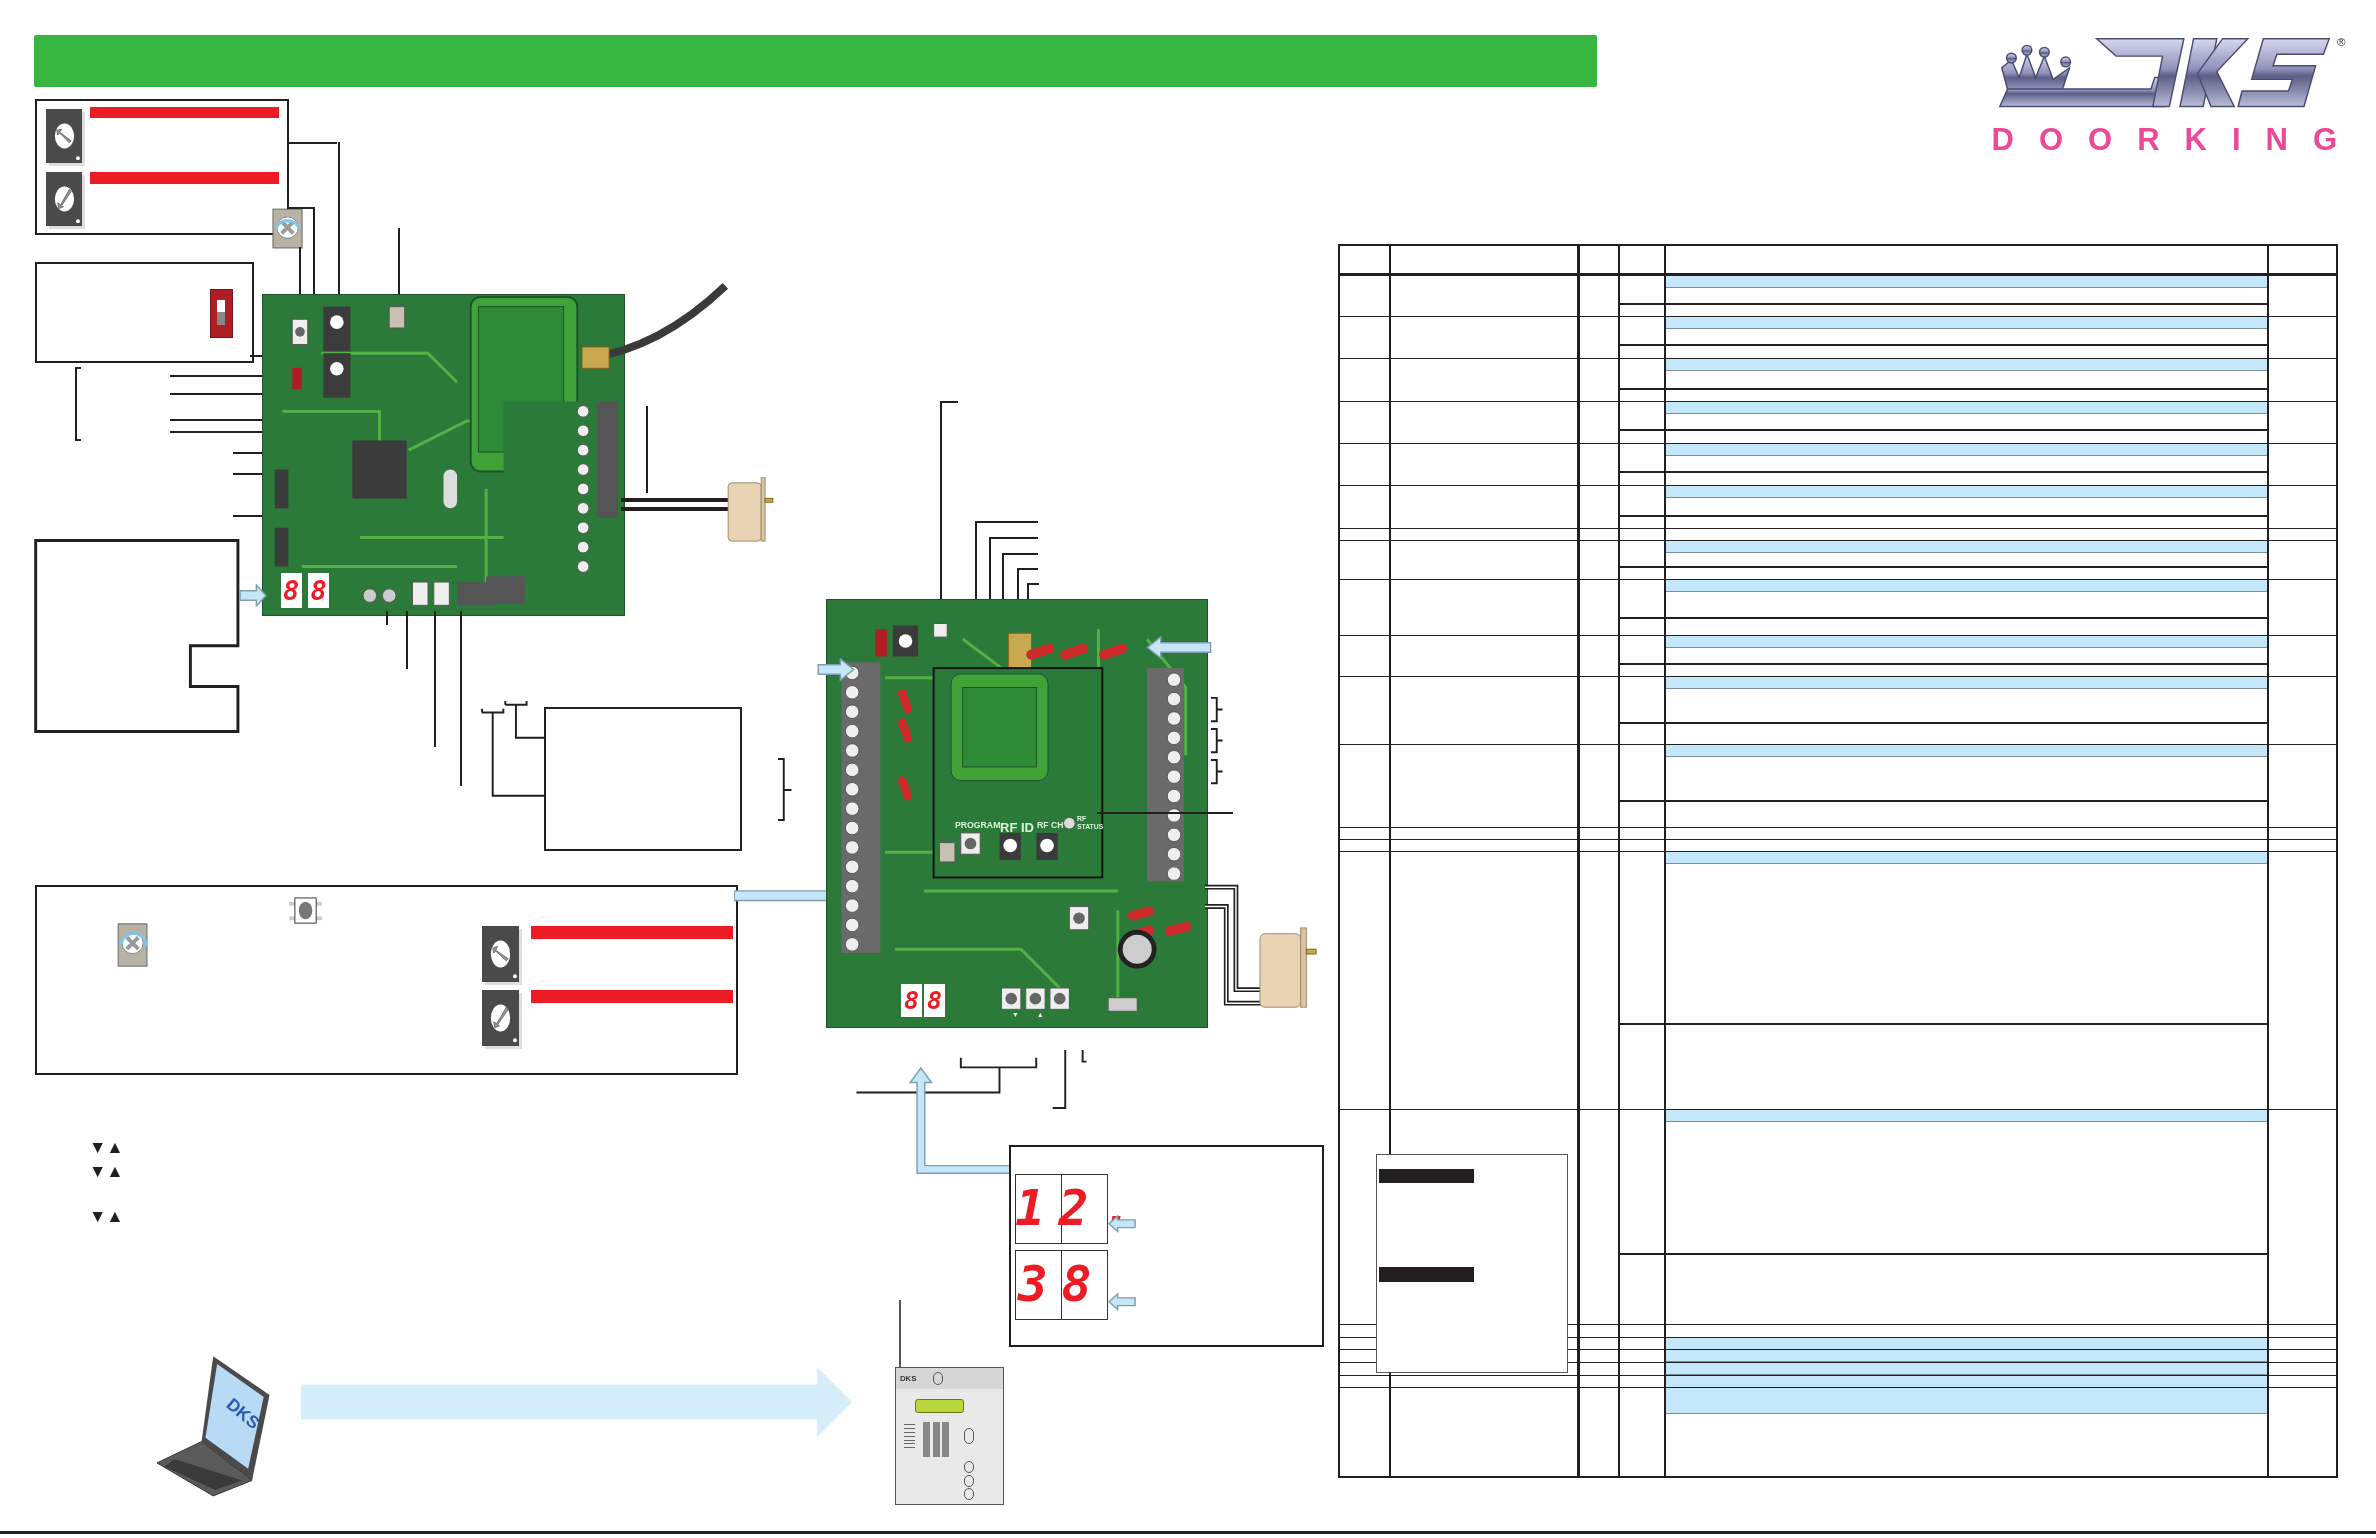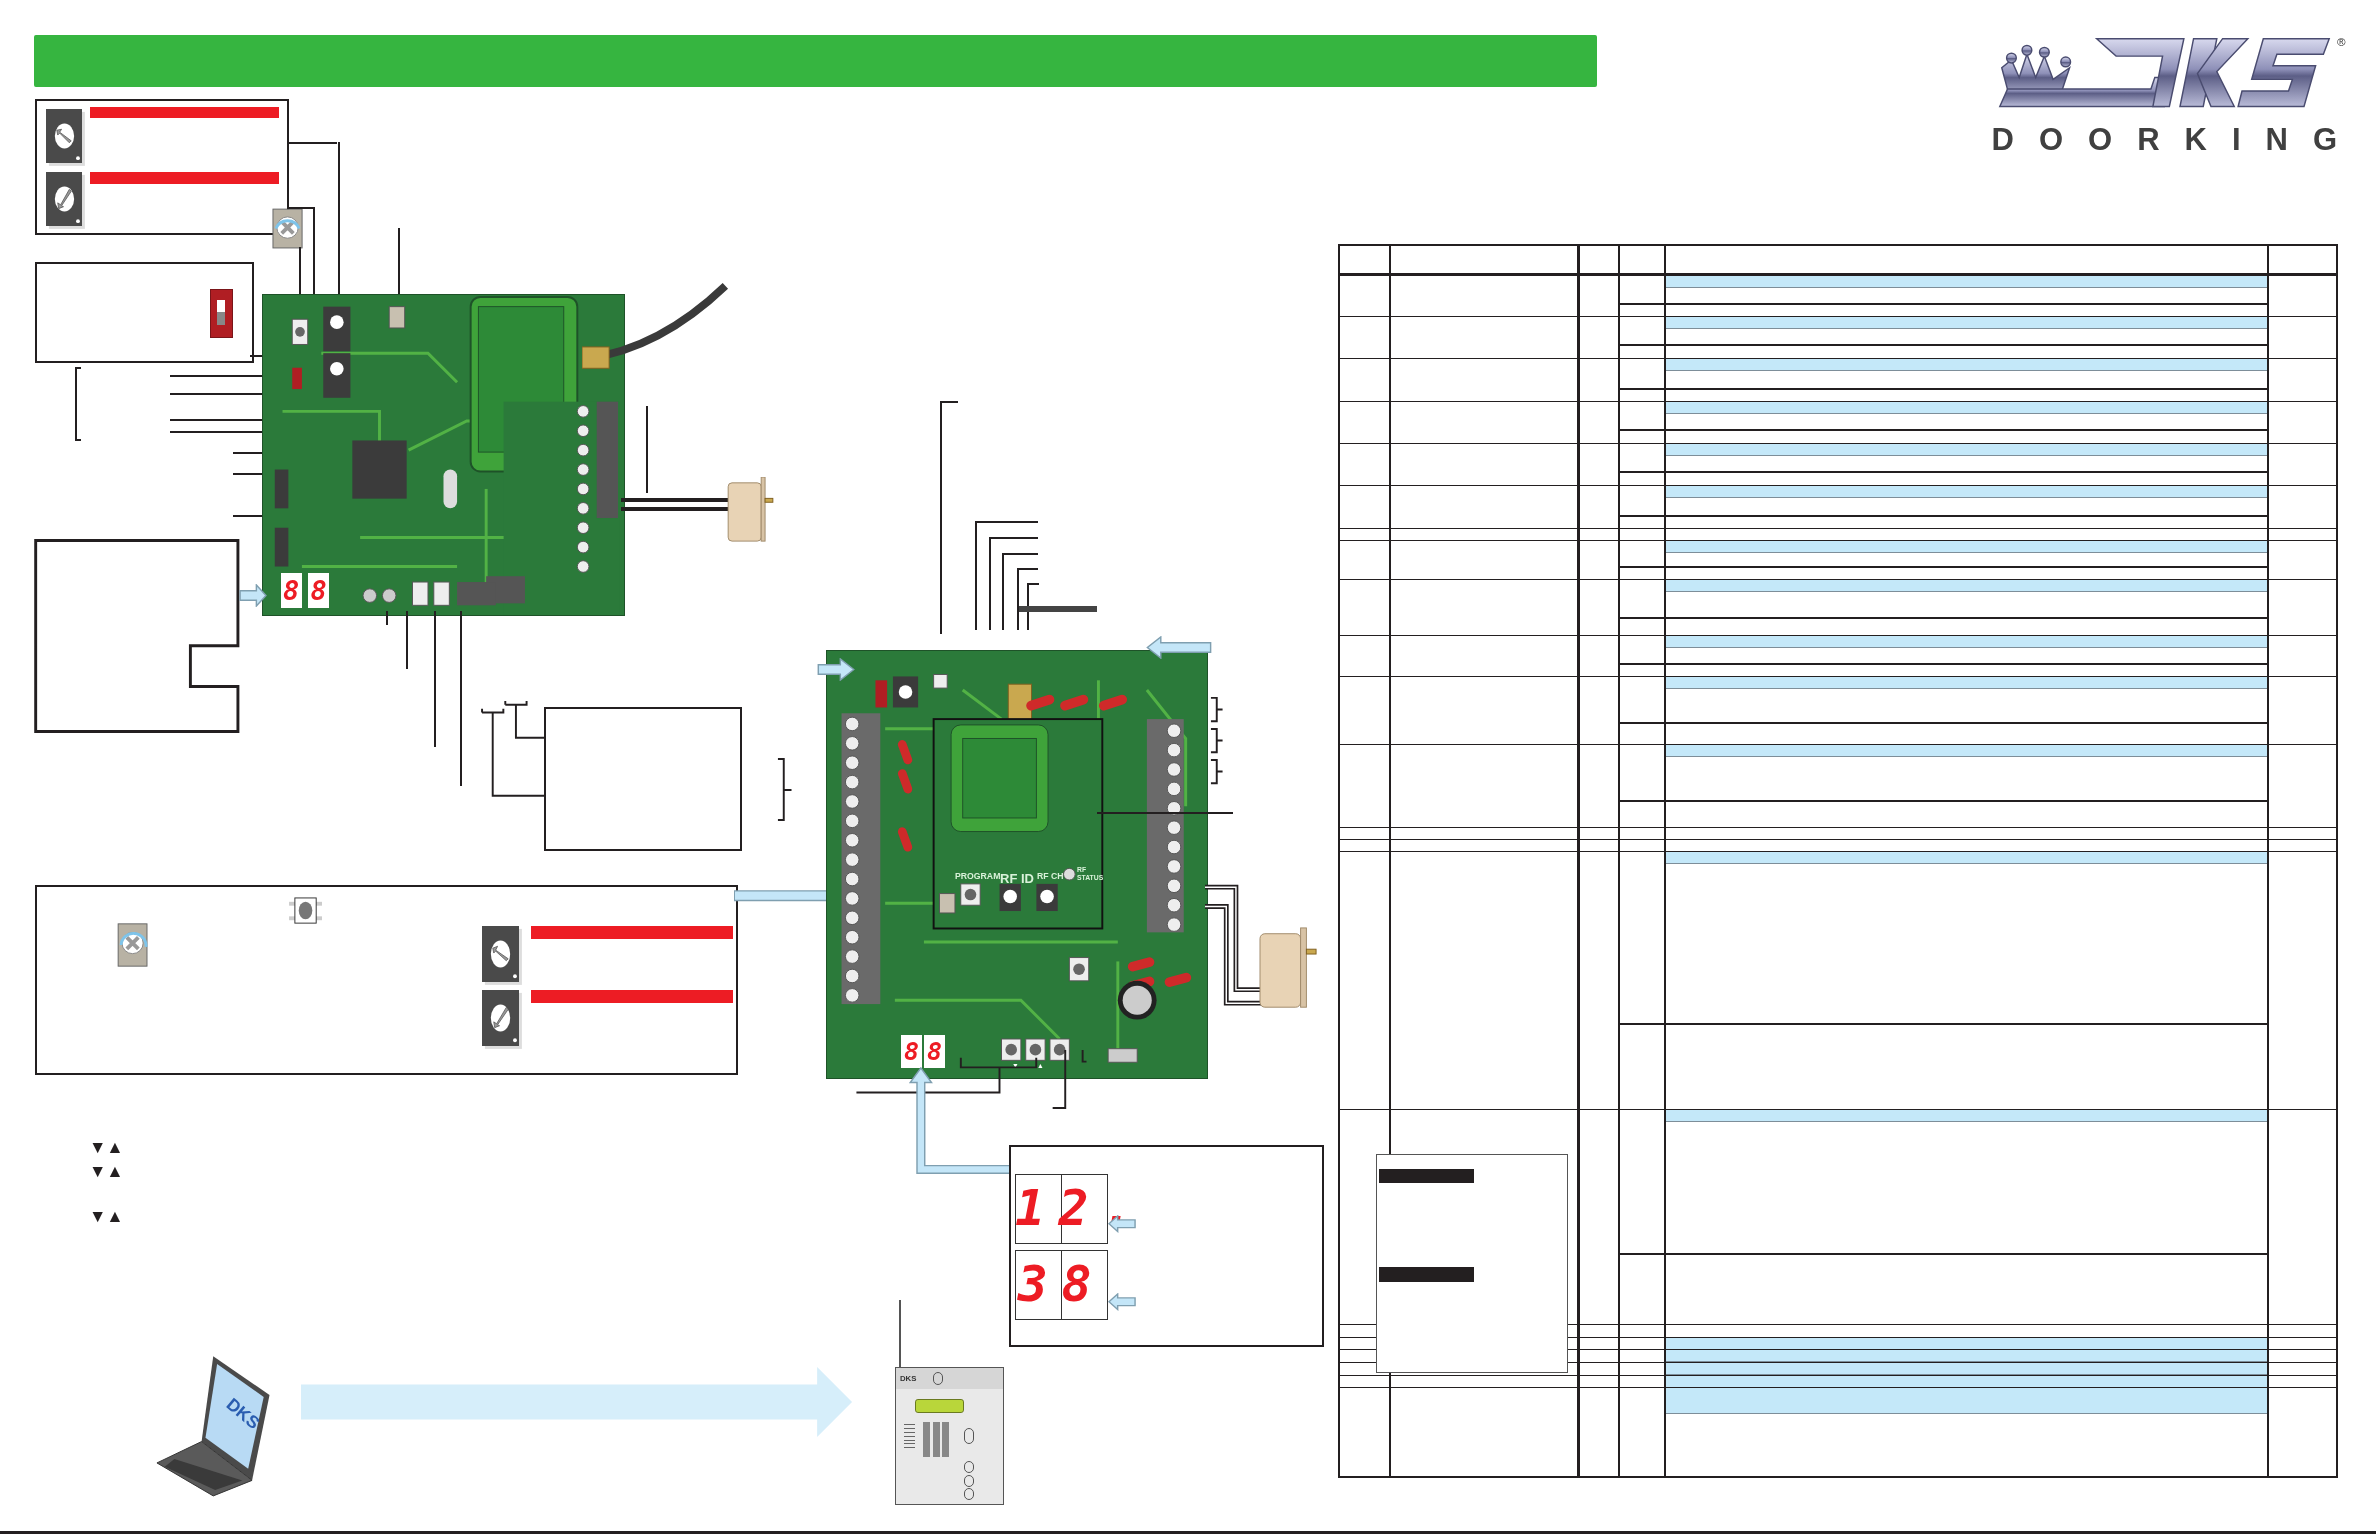--- a/index.html
+++ b/index.html
@@ -1,20 +1,20 @@
 <!DOCTYPE html>
 <html><head>
 <meta charset="utf-8">
 <style>
   html,body{margin:0;padding:0;background:#fff;}
   body{width:2376px;height:1538px;position:relative;overflow:hidden;font-family:"Liberation Sans",sans-serif;}
   .abs{position:absolute;}
   .title-bar{left:34px;top:35px;width:1563px;height:52px;background:#36b540;border-radius:1.9px;}
   .logo{left:1980px;top:29px;width:369px;height:126px;}
-  .logo-word{position:absolute;left:11.6px;top:93px;width:349px;font-family:"Liberation Sans",sans-serif;font-weight:bold;font-size:31px;letter-spacing:25px;color:#404040;}
+  .logo-word{position:absolute;left:11.6px;top:93px;width:349px;font-family:"Liberation Sans",sans-serif;font-weight:bold;font-size:31px;letter-spacing:25px;color:#ec4899;}
   .box{border:2.9px solid #231f20;background:#fff;}
   .redbar{background:#ed1c24;}
   .knob{background:#4a4a4a;box-shadow:2.9px 2.9px 0 #ddd;}
   .board{background:#2b7a3a;border:1.9px solid #1e5228;}
   .leader{background:#231f20;}
   .arrow-blue{fill:#c4e6f8;stroke:#7f9fb0;stroke-width:1.5;}
   
   .tbl{left:1338px;top:244px;width:1000px;height:1234px;border:2.9px solid #231f20;box-sizing:border-box;}
   .row{position:absolute;left:0;width:100%;border-top:1.9px solid #231f20;box-sizing:border-box;}
   .cell-sep{position:absolute;top:0;bottom:0;width:1.9px;background:#231f20;}
@@ -254,21 +254,21 @@
 <div class="abs leader" style="left:989px;top:537px;width:1.9px;height:93px;"></div>
 <div class="abs leader" style="left:989px;top:537px;width:49px;height:1.9px;"></div>
 <div class="abs leader" style="left:1002px;top:553px;width:1.9px;height:77px;"></div>
 <div class="abs leader" style="left:1002px;top:553px;width:36px;height:1.9px;"></div>
 <div class="abs leader" style="left:1017px;top:568px;width:1.9px;height:62px;"></div>
 <div class="abs leader" style="left:1017px;top:568px;width:21.3px;height:1.9px;"></div>
 <div class="abs leader" style="left:1027px;top:583px;width:1.9px;height:47px;"></div>
 <div class="abs leader" style="left:1027px;top:583px;width:11.6px;height:1.9px;"></div>
 <div class="abs" style="left:1019px;top:606px;width:78px;height:5.8px;background:#444;"></div>
 
-<div class="abs board" style="left:826px;top:650px;width:380px;height:427px;">
+<div class="abs board" style="left:826px;top:599px;width:380px;height:427px;">
   <svg width="380" height="427" viewBox="0 0 392 440">
     <g stroke="#57b947" stroke-width="3" fill="none" opacity=".9">
       <path d="M60 80 H120 V200"></path>
         <path d="M100 300 H300"></path>
         <path d="M280 30 V120"></path>
         <path d="M330 40 L370 90 V160"></path>
         <path d="M70 360 H200 L240 400"></path>
         <path d="M140 40 L180 70"></path>
         <path d="M60 260 H110"></path>
         <path d="M300 320 V420"></path>

